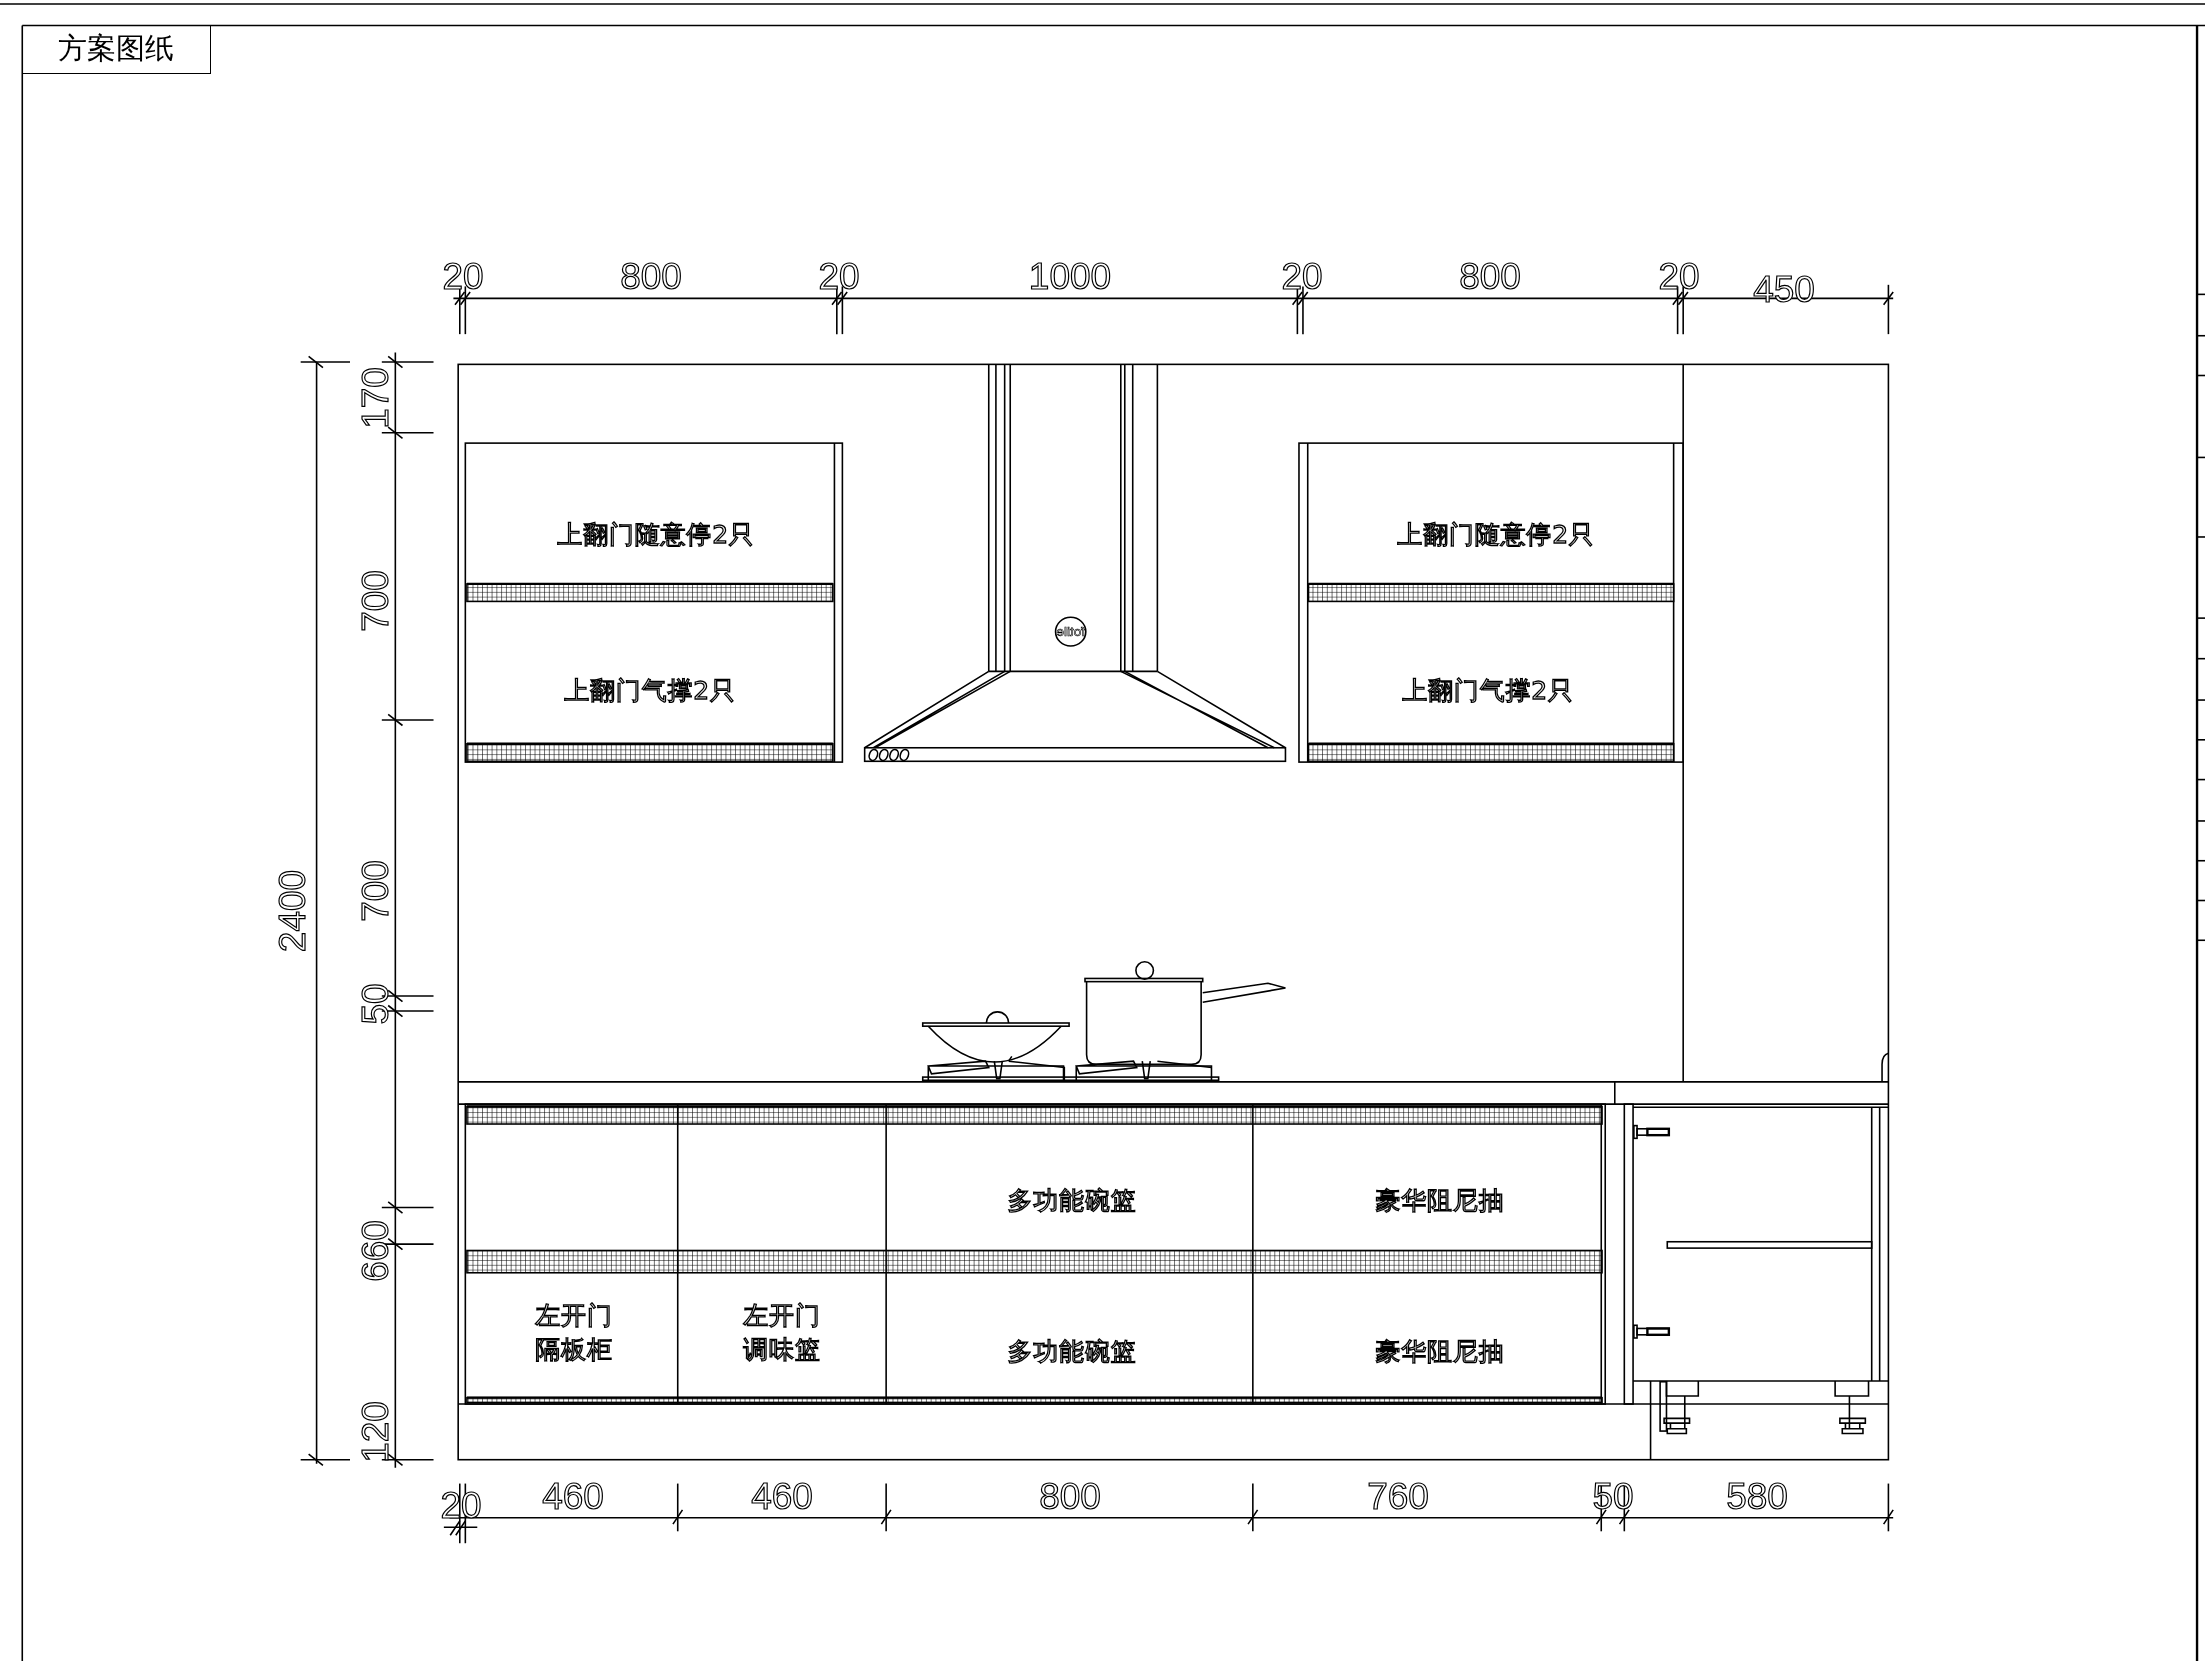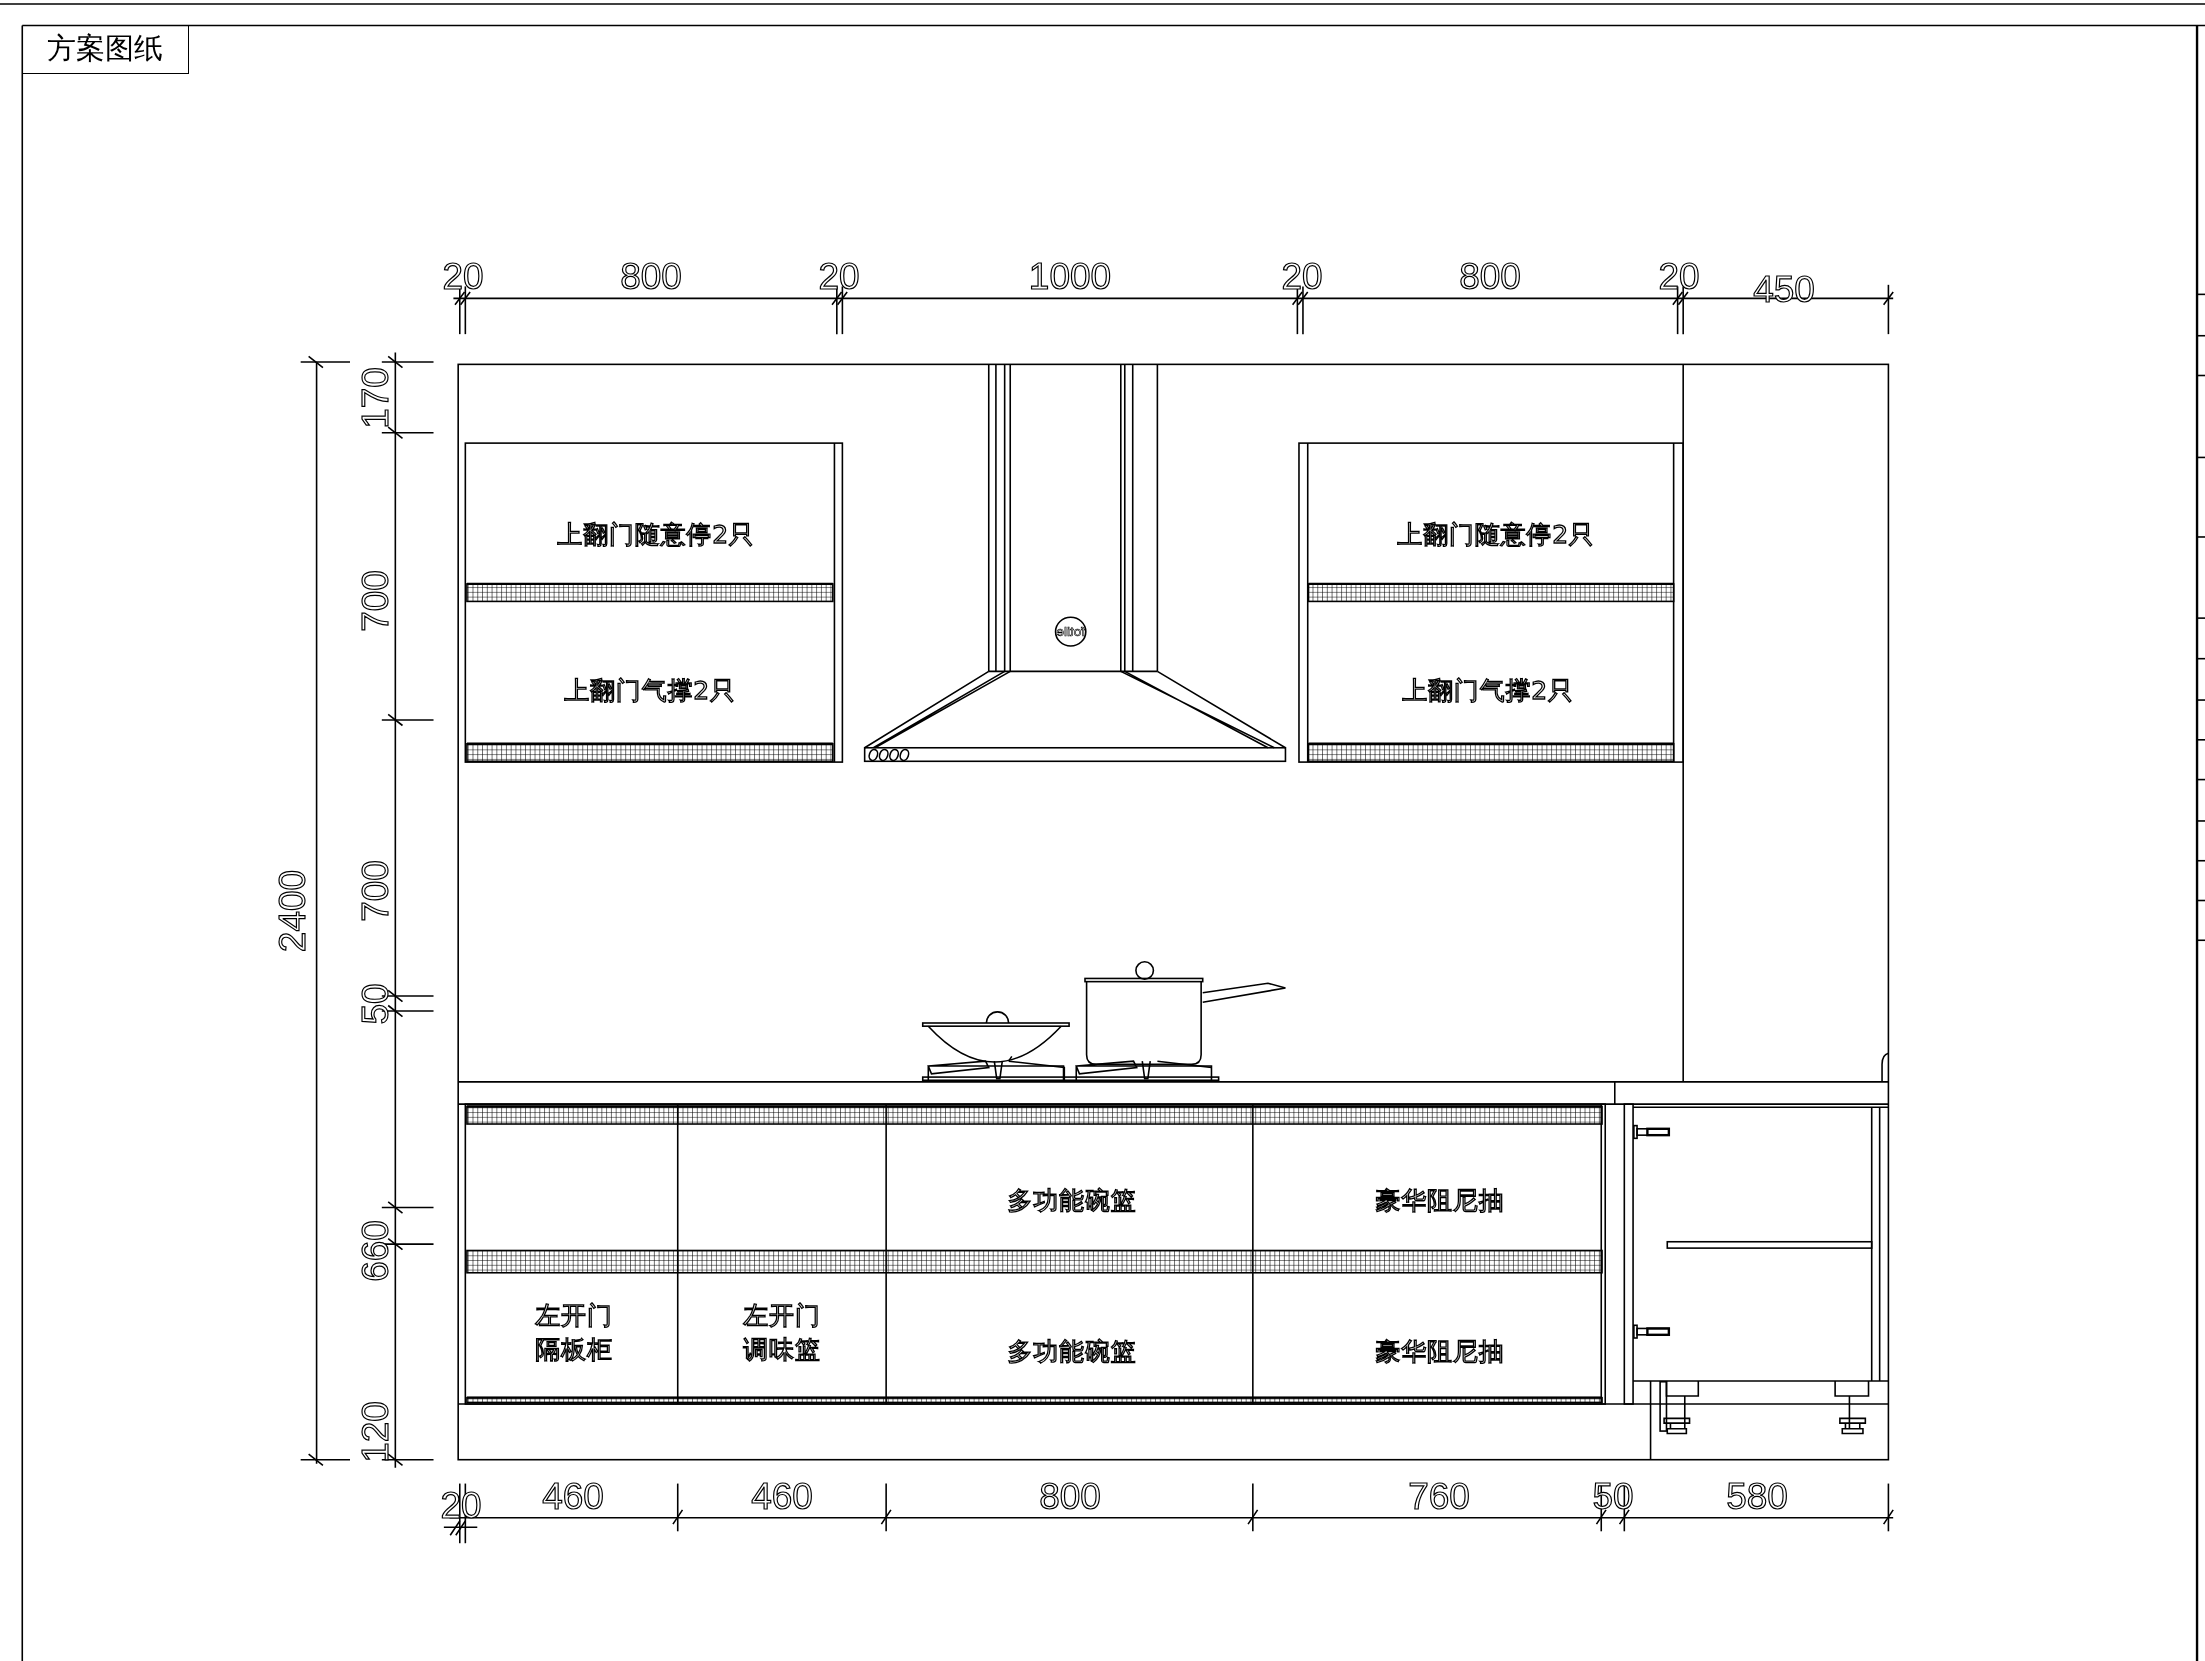--- a/index.html
+++ b/index.html
@@ -1,19 +1,19 @@
 <!DOCTYPE html>
 <html style="font-size:12.7px"><head>
 <meta charset="utf-8">
 <style>
   html, body { margin: 0; padding: 0; background: #ffffff; }
   body { width: 2205px; height: 1661px; position: relative; overflow: hidden; font-family: "DejaVu Sans", sans-serif; }
   #drawing { position: absolute; left: 0; top: 0; }
   .title-box {
-    position: absolute; left: 22px; top: 25.5px; width: 167px; height: 48px;
+    position: absolute; left: 22px; top: 25.5px; width: 189px; height: 48px;
     border: 1.6px solid #000; border-top: none; border-left: none; box-sizing: border-box;
     display: flex; align-items: center; justify-content: center;
     font-family: "DejaVu Serif", serif; font-size: 29px; color: #000;
   }
   .lbl {
     position: absolute; transform: translate(-50%, -50%);
     font-family: "DejaVu Sans", sans-serif; font-size: 25px; color: #fff;
     -webkit-text-stroke: 1.3px #000; white-space: nowrap; letter-spacing: 0.8px;
     text-align: center; line-height: 1.35;
   }
@@ -219,21 +219,21 @@
 <span class="dim" style="left:1070px;top:277px">1000</span>
 <span class="dim" style="left:1302px;top:277px">20</span>
 <span class="dim" style="left:1490px;top:277px">800</span>
 <span class="dim" style="left:1679px;top:277px">20</span>
 <span class="dim" style="left:1784px;top:290px">450</span>
 
 <span class="dim" style="left:461px;top:1506px">20</span>
 <span class="dim" style="left:573px;top:1497px">460</span>
 <span class="dim" style="left:782px;top:1497px">460</span>
 <span class="dim" style="left:1070px;top:1497px">800</span>
-<span class="dim" style="left:1439px;top:1497px">760</span>
+<span class="dim" style="left:1398px;top:1497px">760</span>
 <span class="dim" style="left:1613px;top:1497px">50</span>
 <span class="dim" style="left:1757px;top:1497px">580</span>
 
 <span class="dim v" style="left:376px;top:398px">170</span>
 <span class="dim v" style="left:376px;top:601px">700</span>
 <span class="dim v" style="left:376px;top:891px">700</span>
 <span class="dim v" style="left:376px;top:1004px">50</span>
 <span class="dim v" style="left:376px;top:1251px">660</span>
 <span class="dim v" style="left:376px;top:1432px">120</span>
 <span class="dim v" style="left:293px;top:911px">2400</span>

